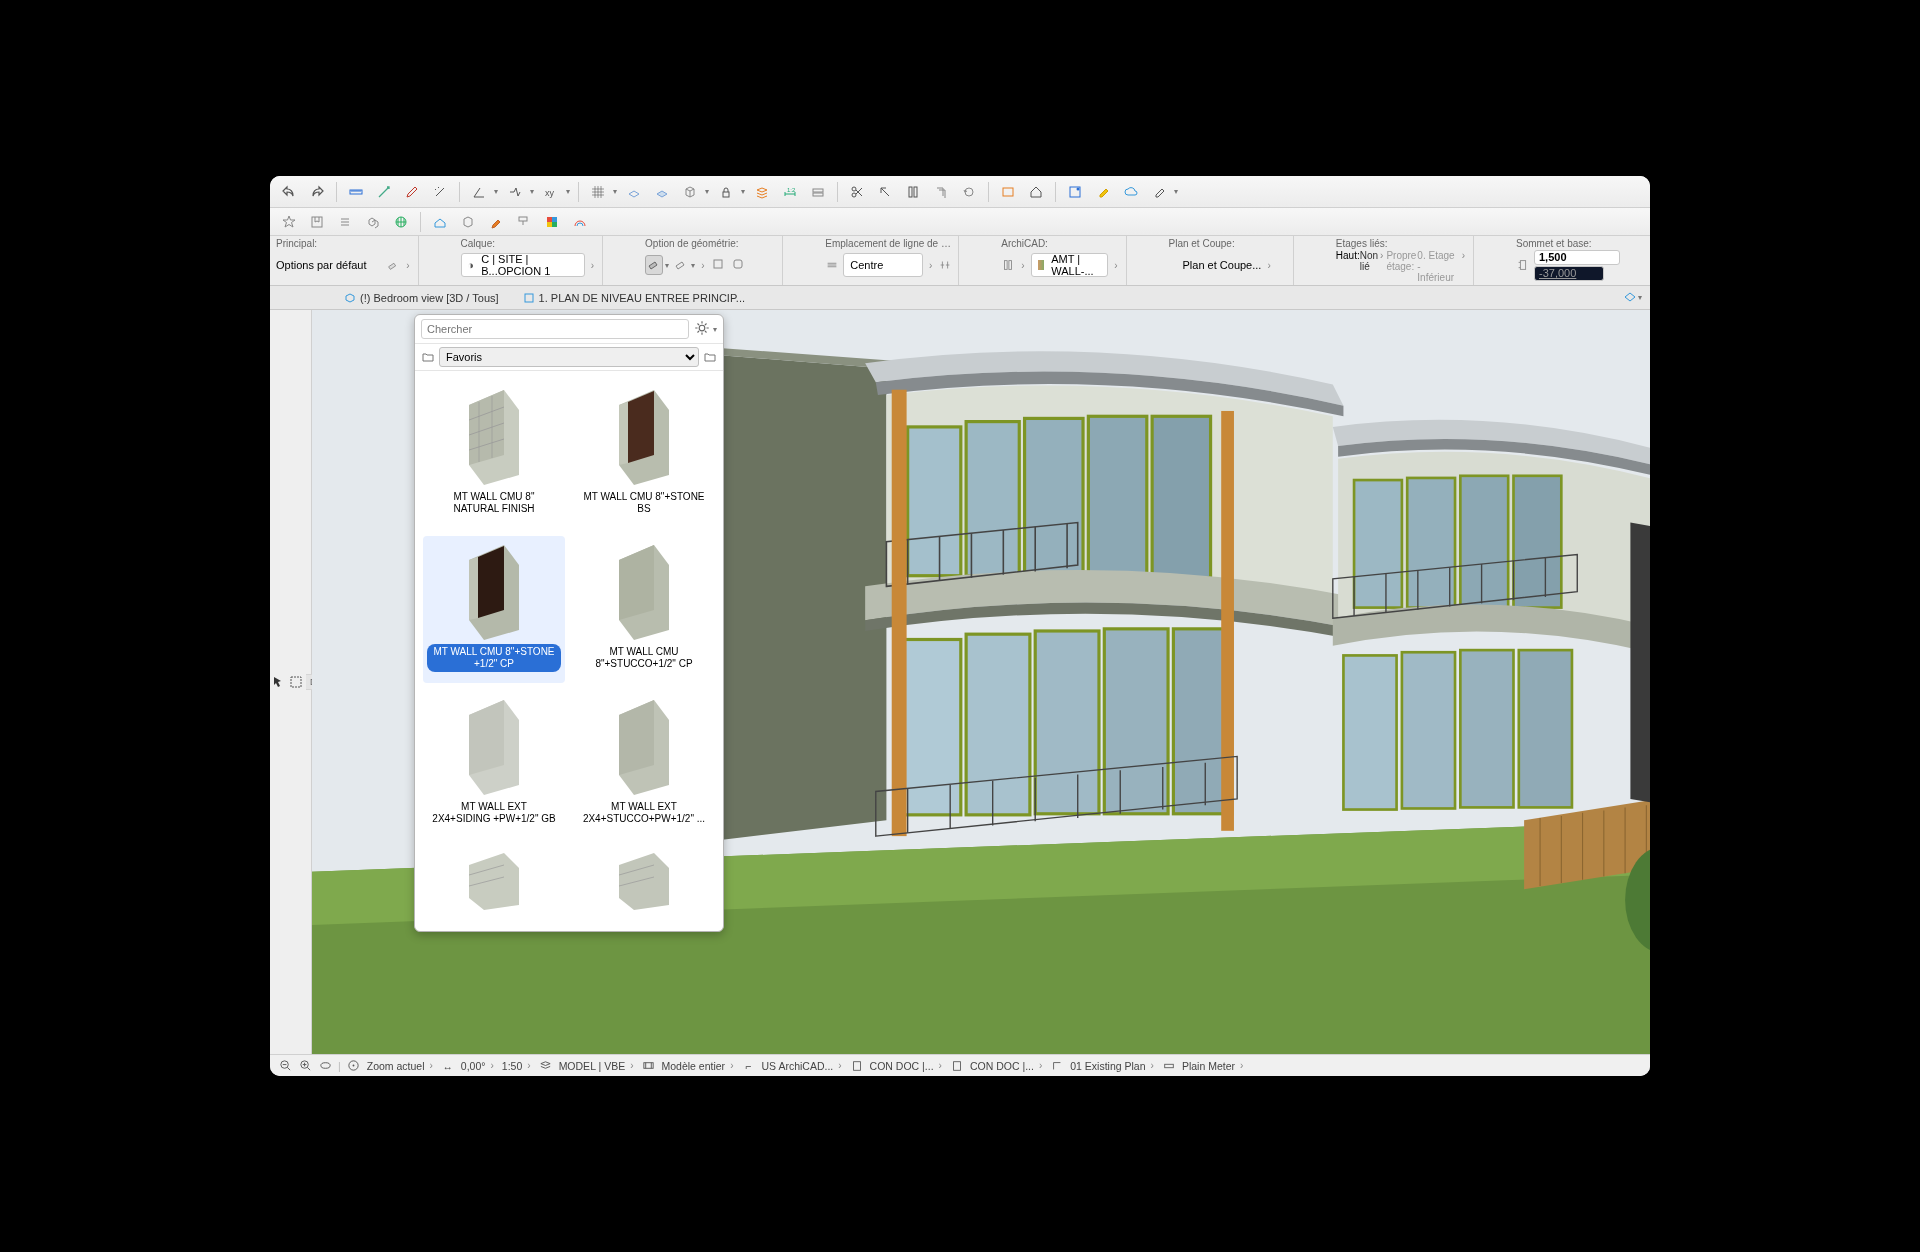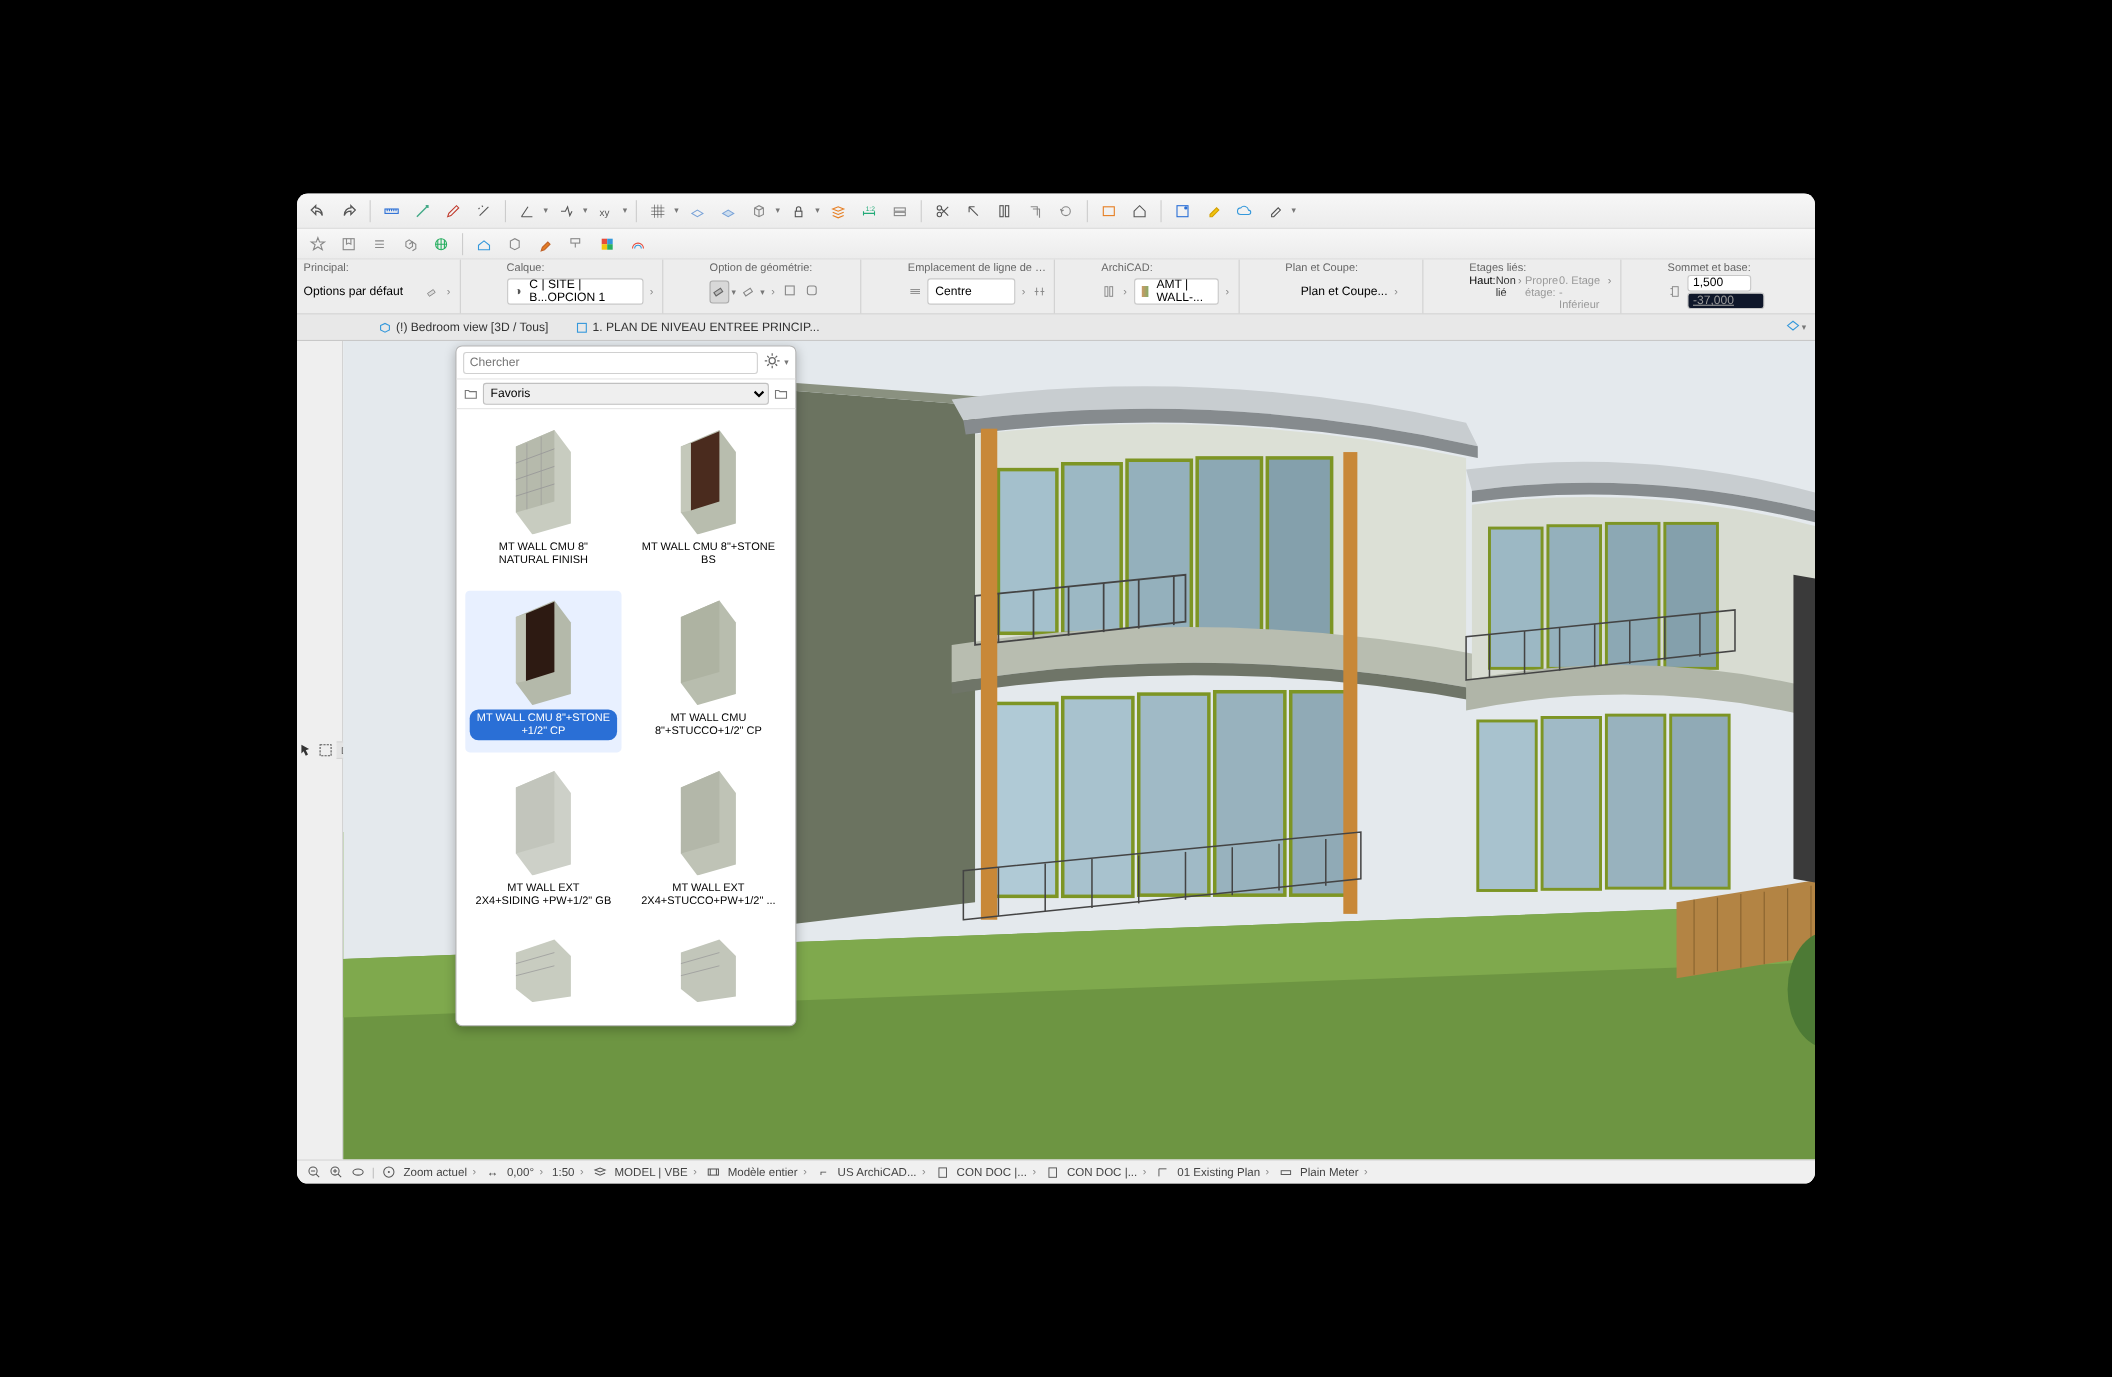--- a/index.html
+++ b/index.html
@@ -384,21 +384,21 @@
   <div class="prop-group" style="flex:1;min-width:140px;border-right:none">
     <span class="prop-label">Sommet et base:</span>
     <div class="prop-body">
       <span class="mini-icon">
             <svg viewBox="0 0 16 16" width="20" height="20">
               <rect x="5" y="3" width="6" height="10" fill="none" stroke="#888"></rect>
               <path d="M3 5h2M3 11h2" stroke="#888"></path>
             </svg>
           </span>
       <div style="display:flex;flex-direction:column;gap:1px">
-        <input class="prop-field" style="width: 58px; height: 15px; padding: 1px 4px;" value="1,500">
+        <input class="prop-field" style="width: 86px; height: 15px; padding: 1px 4px; font-weight: bold;" value="1,500">
         <input class="prop-field reado" style="width: 70px; height: 15px; padding: 1px 4px;" readonly="" value="-37,000">
       </div>
     </div>
   </div>
 </div>
 
 <div class="tab-bar">
   <span style="width:50px"></span>
   <div class="tab">
     <span class="tab-icon">

